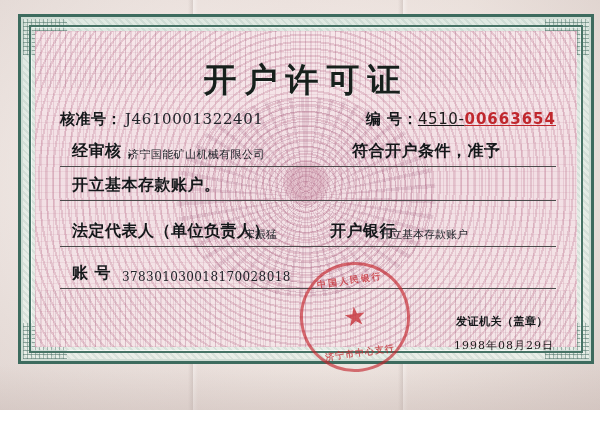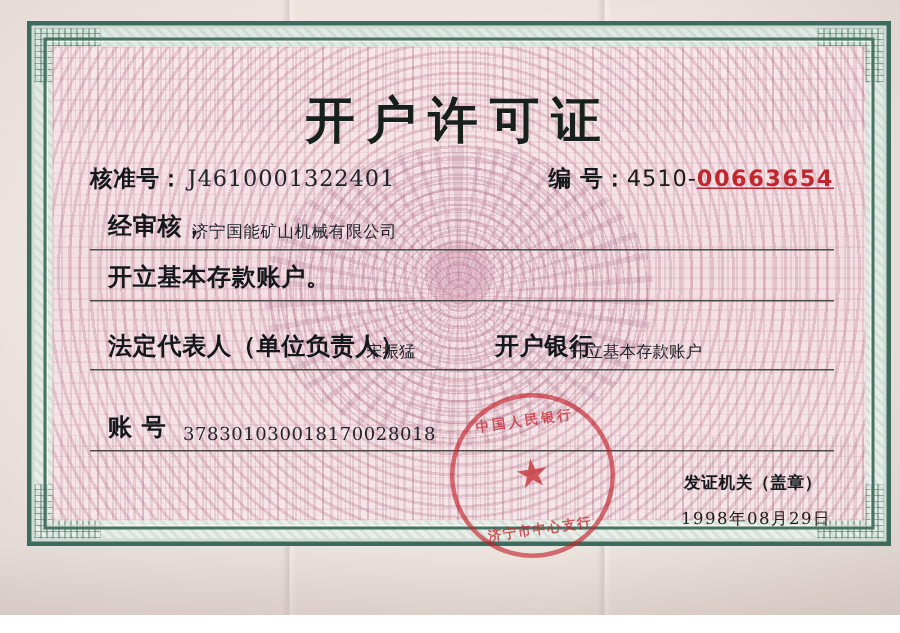--- a/index.html
+++ b/index.html
@@ -159,42 +159,42 @@
     font-family: "DejaVu Serif", serif;
     color: #20242a;
   }
 
   
   .approval { left: 42px; top: 96px; }
   .approval .value { margin-left: 3px; letter-spacing: 0.6px; }
 
   
   .serial { right: 38px; top: 96px; text-align: right; }
-  .serial .value { letter-spacing: 0.6px; }
+  .serial .value { letter-spacing: 0.6px; text-decoration: underline; }
   .serial .red {
     color: #c0272d;
     font-weight: bold;
     letter-spacing: 1px;
     text-decoration: underline;
   }
 
   
   .bodyline {
     position: absolute;
     left: 42px;
     right: 38px;
     border-bottom: 1px solid #4a4a4a;
     height: 26px;
   }
   .bodyline .seg { position: absolute; bottom: 4px; }
 
   .l1 { top: 126px; text-decoration: underline; }
   .l2 { top: 160px; }
   .l3 { top: 206px; }
-  .l4 { top: 260px; }
+  .l4 { top: 248px; }
 
   .company {
     font-size: 11px;
     letter-spacing: 0.4px;
   }
 
   
   .seal {
     position: absolute;
     left: 282px;
@@ -269,20 +269,21 @@
       <span class="label">核准号：</span><span class="value hand">J4610001322401</span>
     </div>
 
     <div class="row serial">
       <span class="label">编  号：</span><span class="value">4510-</span><span class="red">00663654</span>
     </div>
 
     <div class="bodyline l1">
       <span class="seg label" style="left:12px;">经审核，</span>
       <span class="seg company hand" style="left:68px;">济宁国能矿山机械有限公司</span>
+      <span class="seg label" style="left:292px;">符合开户条件，准予</span>
     </div>
 
     <div class="bodyline l2">
       <span class="seg label" style="left:12px;">开立基本存款账户。</span>
     </div>
 
     <div class="bodyline l3">
       <span class="seg label" style="left:12px;">法定代表人（单位负责人）</span>
       <span class="seg hand" style="left:166px; font-size:11px;margin-left:18px;">宋振猛</span>
       <span class="seg label" style="left:270px;">开户银行</span>

